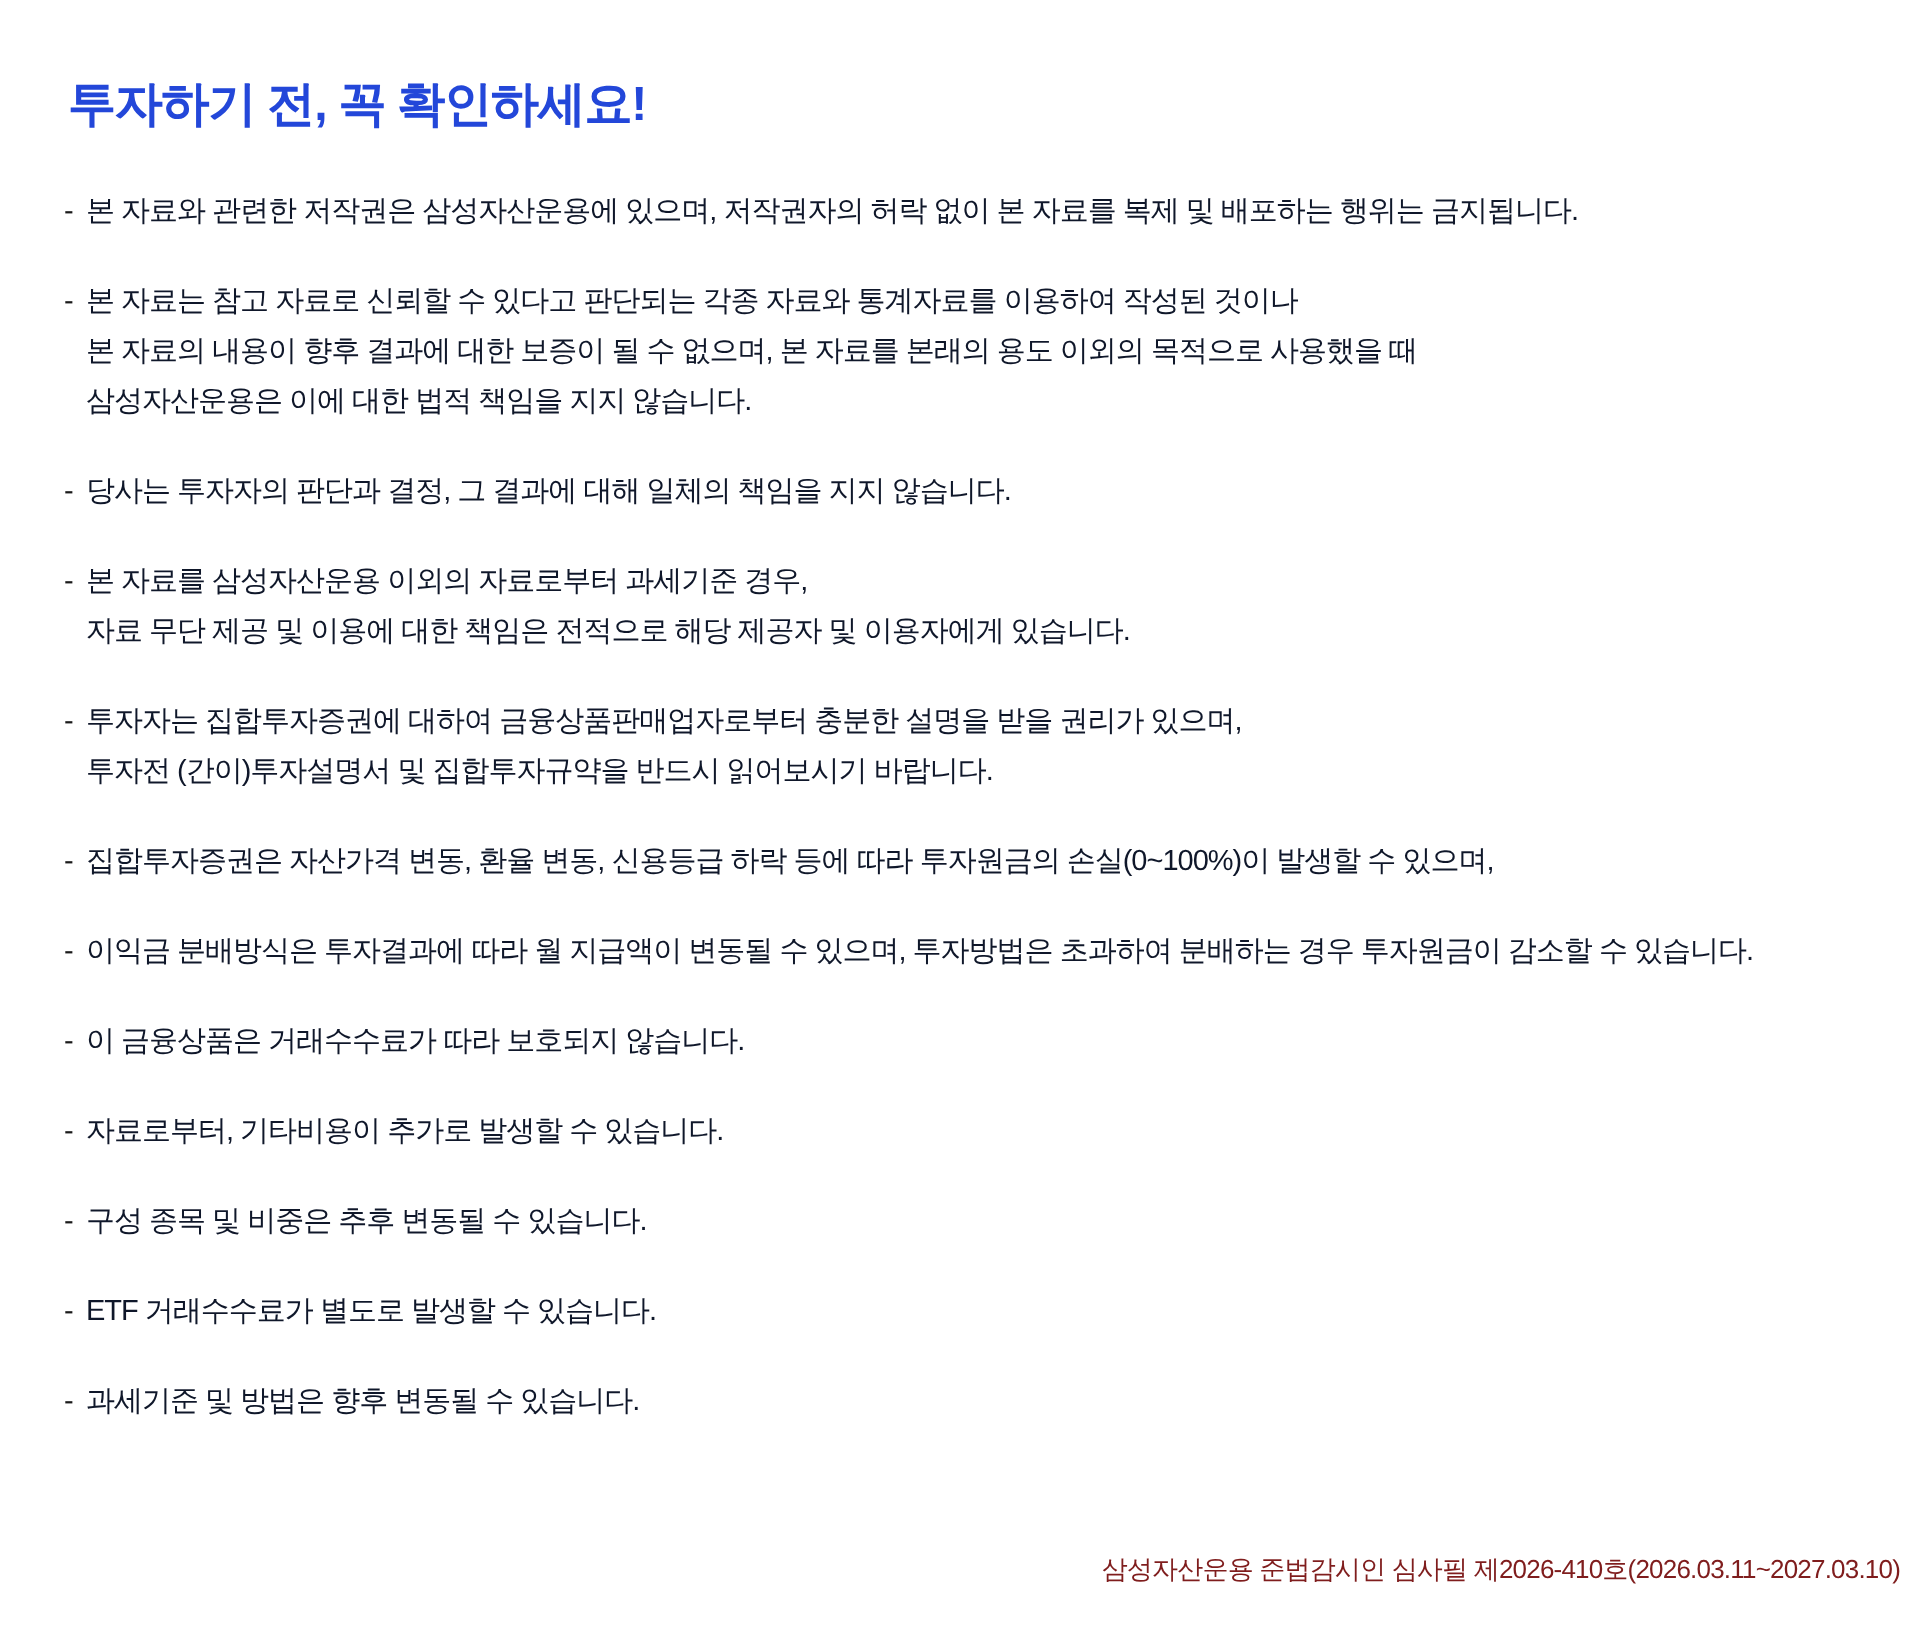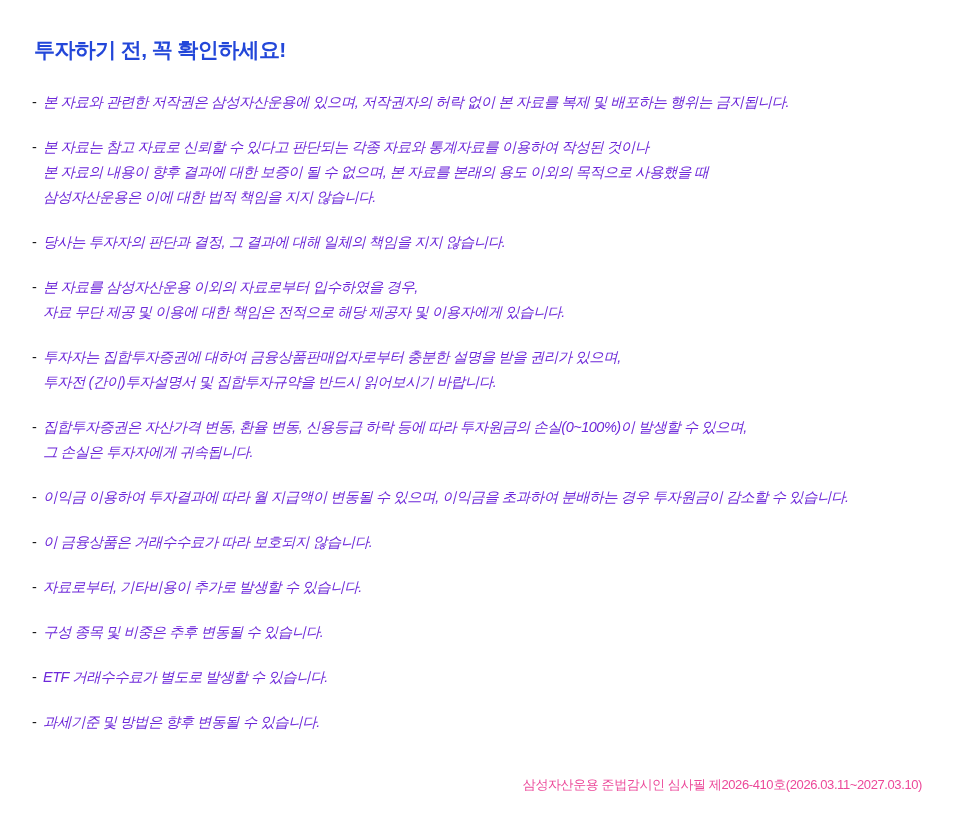--- a/index.html
+++ b/index.html
@@ -15,21 +15,21 @@
     overflow: hidden;
   }
   .page {
     position: relative;
     width: 966px;
     height: 816px;
     box-sizing: border-box;
     padding: 36px 30px 0 32px;
   }
   .disclaimer-title {
-    font-size: 21px;
+    font-size: 24px;
     font-weight: bold;
     color: #2347d9;
     letter-spacing: -0.6px;
     margin: 0 0 26px 2px;
   }
   .notice-list {
     margin: 0;
     padding: 0;
     list-style: none;
   }
@@ -45,31 +45,30 @@
     line-height: 25px;
     color: #1a1a1a;
   }
   .notice-lines {
     flex: 1 1 auto;
   }
   .notice-line {
     font-size: 14.5px;
     line-height: 25px;
     letter-spacing: -0.5px;
-    color: #6d28d9;
+    color: #0f172a;
     white-space: nowrap;
-    font-style: italic;
   }
   .footer-note {
     position: absolute;
-    right: 44px;
+    right: 16px;
     bottom: 22px;
     font-size: 13px;
     letter-spacing: -0.4px;
-    color: #ec4899;
+    color: #7f1d1d;
   }
 </style>
 </head>
 <body>
 
 <div class="page">
 
   <h1 class="disclaimer-title">투자하기 전, 꼭 확인하세요!</h1>
 
   <ul class="notice-list">
@@ -93,45 +92,44 @@
     <li class="notice-item">
       <span class="notice-dash">-</span>
       <div class="notice-lines">
         <div class="notice-line">당사는 투자자의 판단과 결정, 그 결과에 대해 일체의 책임을 지지 않습니다.</div>
       </div>
     </li>
 
     <li class="notice-item">
       <span class="notice-dash">-</span>
       <div class="notice-lines">
-        <div class="notice-line">본 자료를 삼성자산운용 이외의 자료로부터 입수하였을 경우,</div>
+        <div class="notice-line">본 자료를 삼성자산운용 이외의 자료로부터 과세기준 경우,</div>
         <div class="notice-line">자료 무단 제공 및 이용에 대한 책임은 전적으로 해당 제공자 및 이용자에게 있습니다.</div>
       </div>
     </li>
 
     <li class="notice-item">
       <span class="notice-dash">-</span>
       <div class="notice-lines">
         <div class="notice-line">투자자는 집합투자증권에 대하여 금융상품판매업자로부터 충분한 설명을 받을 권리가 있으며,</div>
         <div class="notice-line">투자전 (간이)투자설명서 및 집합투자규약을 반드시 읽어보시기 바랍니다.</div>
       </div>
     </li>
 
     <li class="notice-item">
       <span class="notice-dash">-</span>
       <div class="notice-lines">
         <div class="notice-line">집합투자증권은 자산가격 변동, 환율 변동, 신용등급 하락 등에 따라 투자원금의 손실(0~100%)이 발생할 수 있으며,</div>
-        <div class="notice-line">그 손실은 투자자에게 귀속됩니다.</div>
       </div>
     </li>
 
     <li class="notice-item">
       <span class="notice-dash">-</span>
       <div class="notice-lines">
-        <div class="notice-line">이익금 이용하여 투자결과에 따라 월 지급액이 변동될 수 있으며, 이익금을 초과하여 분배하는 경우 투자원금이 감소할 수 있습니다.</div>
+        <div class="notice-line">이익금 분배방식은 투자결과에 따라 월 지급액이 변동될 수 있으며, 투자방법은 초과하여 분배하는 경우 투자원금이 감소할 수 있습니다.</div>
       </div>
     </li>
 
     <li class="notice-item">
       <span class="notice-dash">-</span>
       <div class="notice-lines">
         <div class="notice-line">이 금융상품은 거래수수료가 따라 보호되지 않습니다.</div>
       </div>
     </li>
 

